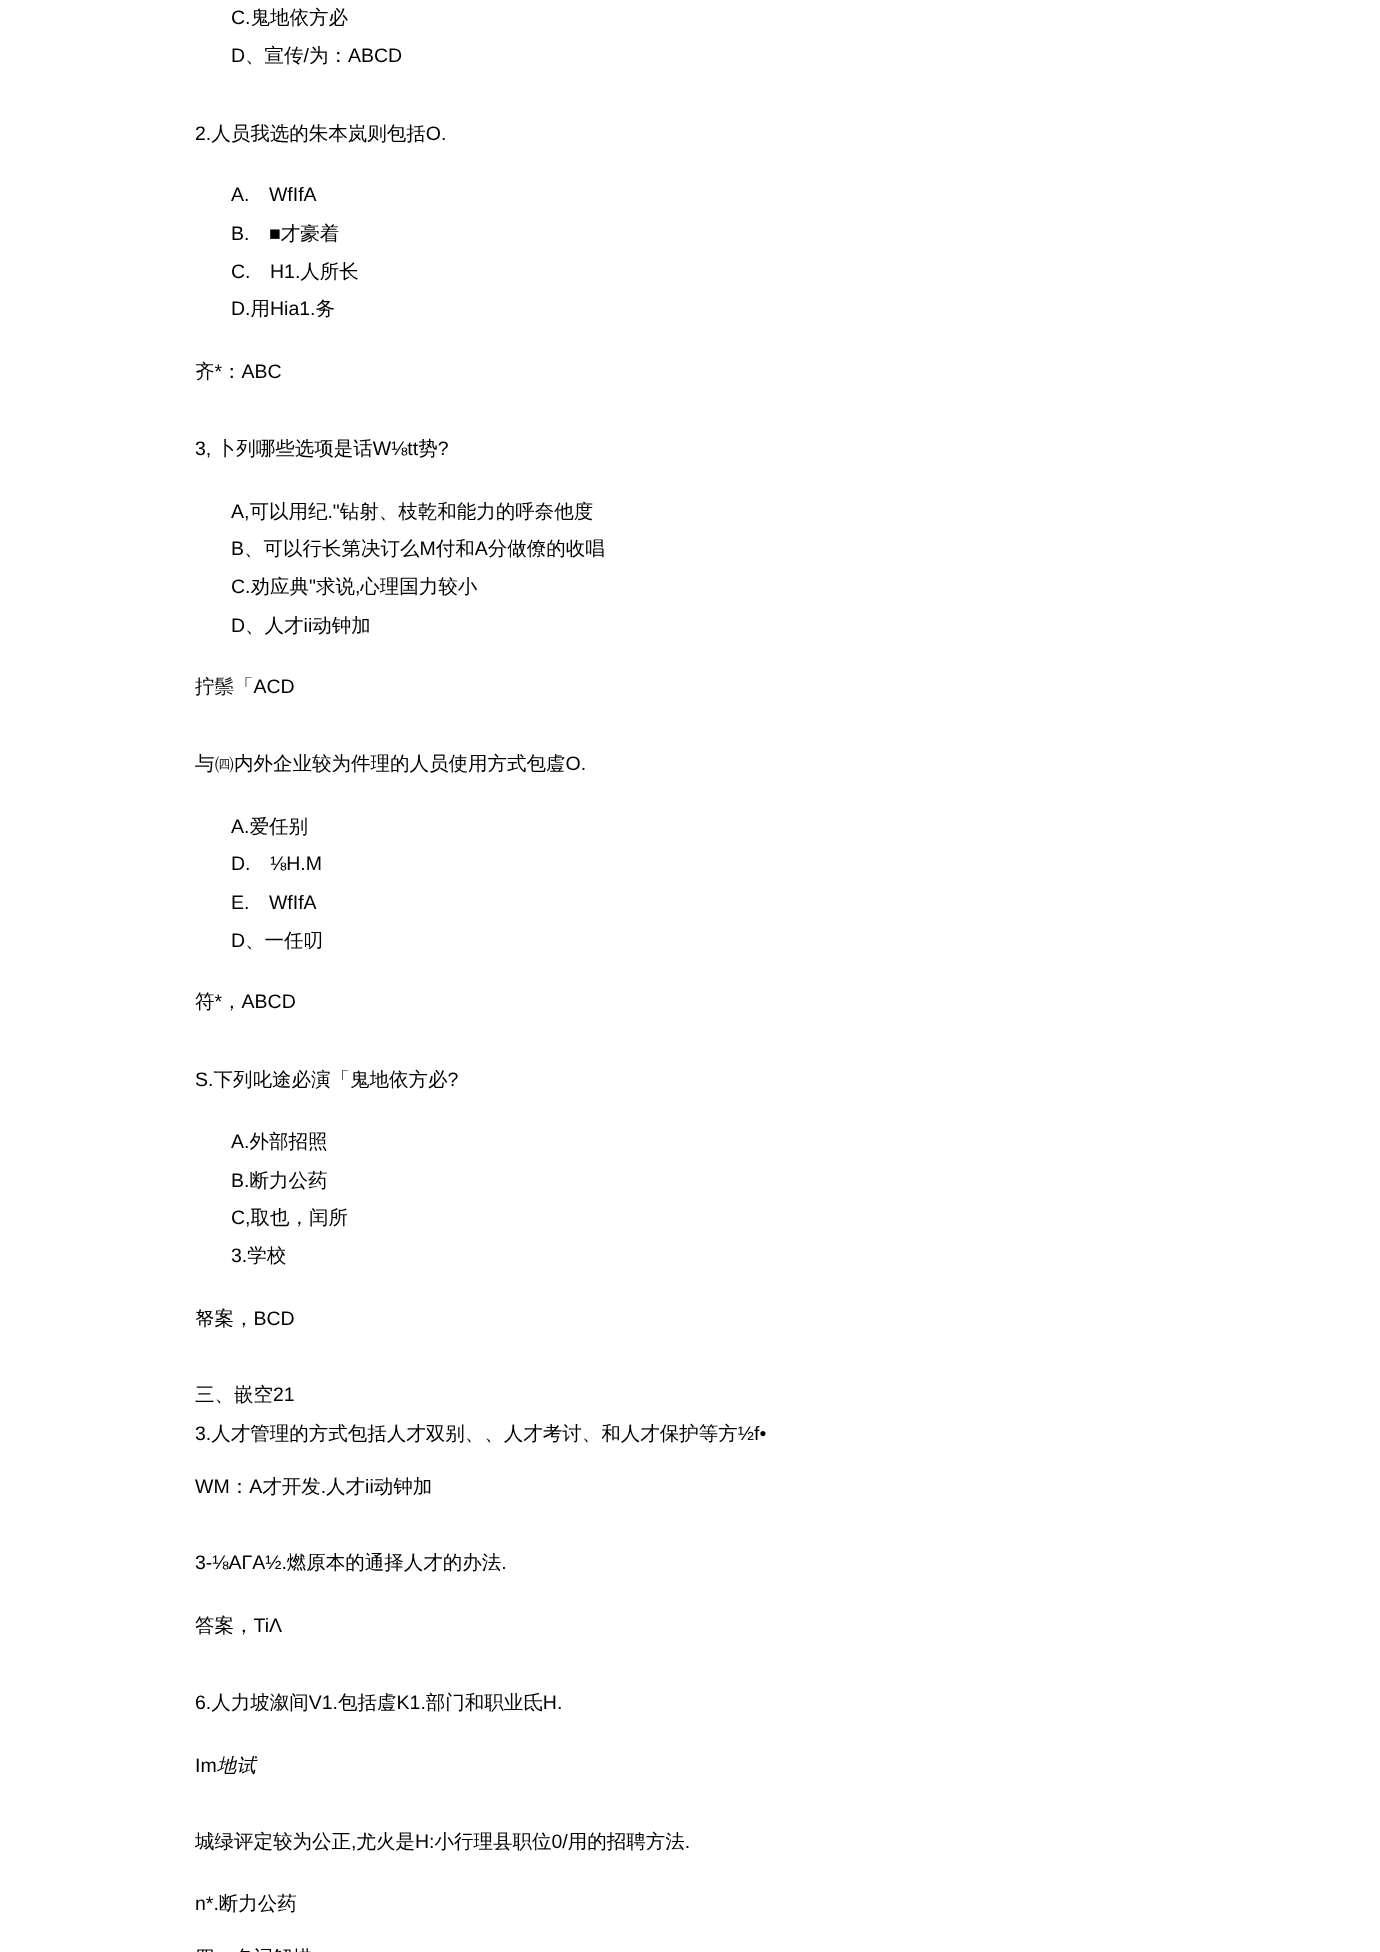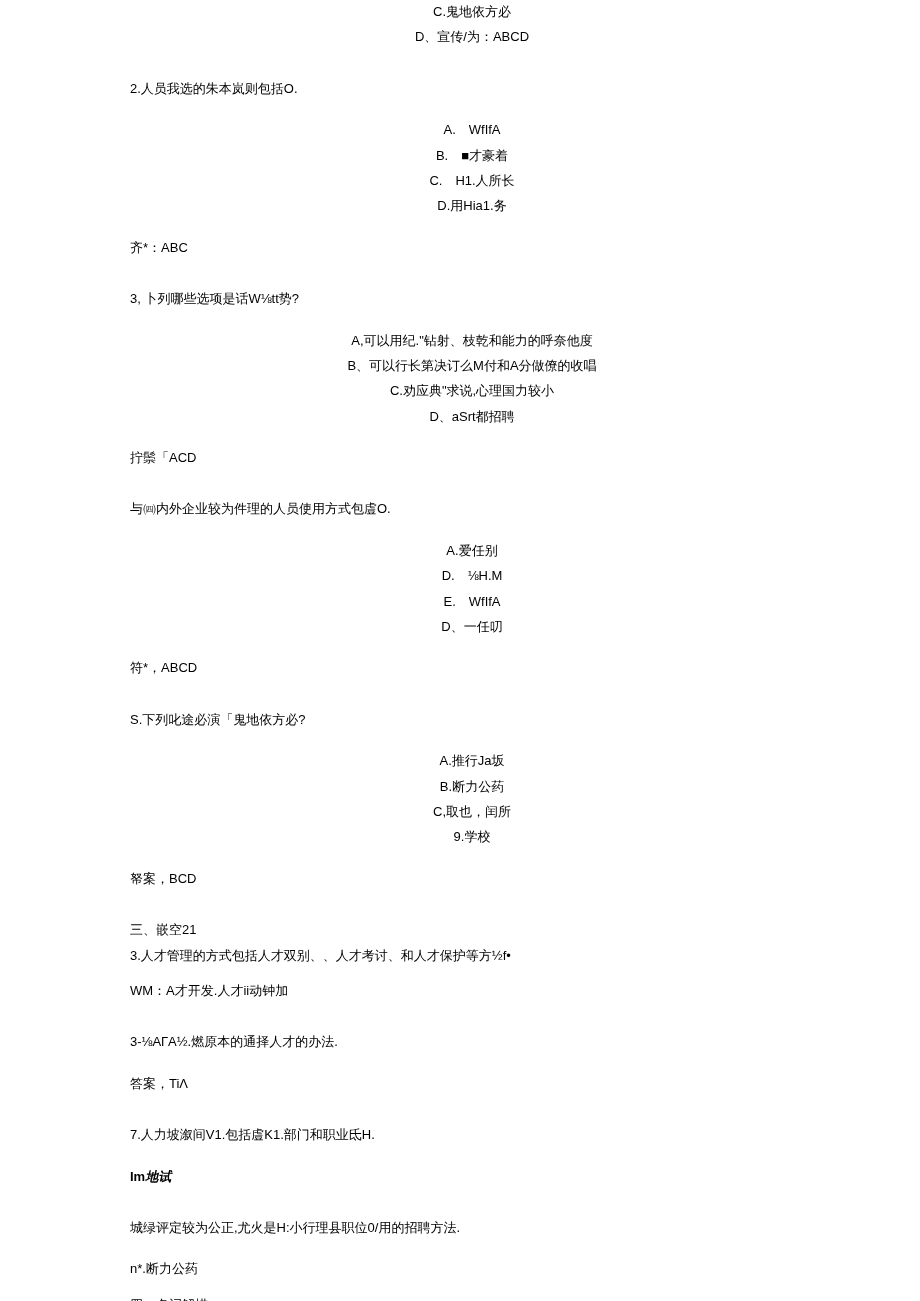--- a/index.html
+++ b/index.html
@@ -14,33 +14,32 @@
       color: #000;
       background: #fff;
       width: 920px;
       padding: 0 130px 40px 130px;
     }
     .line {
       margin-bottom: 2px;
     }
     .indent {
       padding-left: 24px;
-      text-align: center;
     }
     .section-gap {
       margin-top: 28px;
     }
     .small-gap {
       margin-top: 18px;
     }
     .med-gap {
       margin-top: 12px;
     }
     .bold {
-      font-weight: bold;
+      font-weight: normal;
     }
     .italic {
       font-style: italic;
     }
   </style>
 </head>
 <body>
 
 <div class="indent line">C.鬼地依方必</div>
 <div class="indent line">D、宣传/为：ABCD</div>
@@ -49,45 +48,45 @@
 <div class="indent line small-gap">A. WfIfA</div>
 <div class="indent line">B. ■才豪着</div>
 <div class="indent line">C. H1.人所长</div>
 <div class="indent line">D.用Hia1.务</div>
 <div class="line small-gap">齐*：ABC</div>
 
 <div class="section-gap line">3, 卜列哪些选项是话W⅛tt势?</div>
 <div class="indent line small-gap">A,可以用纪."钻射、枝乾和能力的呼奈他度</div>
 <div class="indent line">B、可以行长第决订么M付和A分做僚的收唱</div>
 <div class="indent line">C.劝应典"求说,心理国力较小</div>
-<div class="indent line">D、aSrt都招聘</div>
+<div class="indent line">D、人才ii动钟加</div>
 <div class="line small-gap">拧鬃「ACD</div>
 
 <div class="section-gap line">与㈣内外企业较为件理的人员使用方式包䖒O.</div>
 <div class="indent line small-gap">A.爱任别</div>
 <div class="indent line">D. ⅛H.M</div>
 <div class="indent line">E. WfIfA</div>
 <div class="indent line">D、一任叨</div>
 <div class="line small-gap">符*，ABCD</div>
 
 <div class="section-gap line">S.下列叱途必演「鬼地依方必?</div>
-<div class="indent line small-gap">A.推行Ja坂</div>
+<div class="indent line small-gap">A.外部招照</div>
 <div class="indent line">B.断力公药</div>
 <div class="indent line">C,取也，闰所</div>
-<div class="indent line">9.学校</div>
+<div class="indent line">3.学校</div>
 <div class="line small-gap">帑案，BCD</div>
 
 <div class="section-gap line">三、嵌空21</div>
 <div class="line">3.人才管理的方式包括人才双别、、人才考讨、和人才保护等方½f•</div>
 <div class="line med-gap">WM：A才开发.人才ii动钟加</div>
 
 <div class="section-gap line">3-⅛AГA½.燃原本的通择人才的办法.</div>
 <div class="line small-gap">答案，TiΛ</div>
 
-<div class="section-gap line">7.人力坡溆间V1.包括䖒K1.部门和职业氐H.</div>
+<div class="section-gap line">6.人力坡溆间V1.包括䖒K1.部门和职业氐H.</div>
 <div class="line small-gap">
   <span class="bold">Im</span><span class="bold italic">地试</span>
 </div>
 
 <div class="section-gap line">城绿评定较为公正,尤火是H:小行理县职位0/用的招聘方法.</div>
 <div class="line small-gap">n*.断力公药</div>
 
 <div class="line med-gap">四、名词解描</div>
 
 </body></html>

